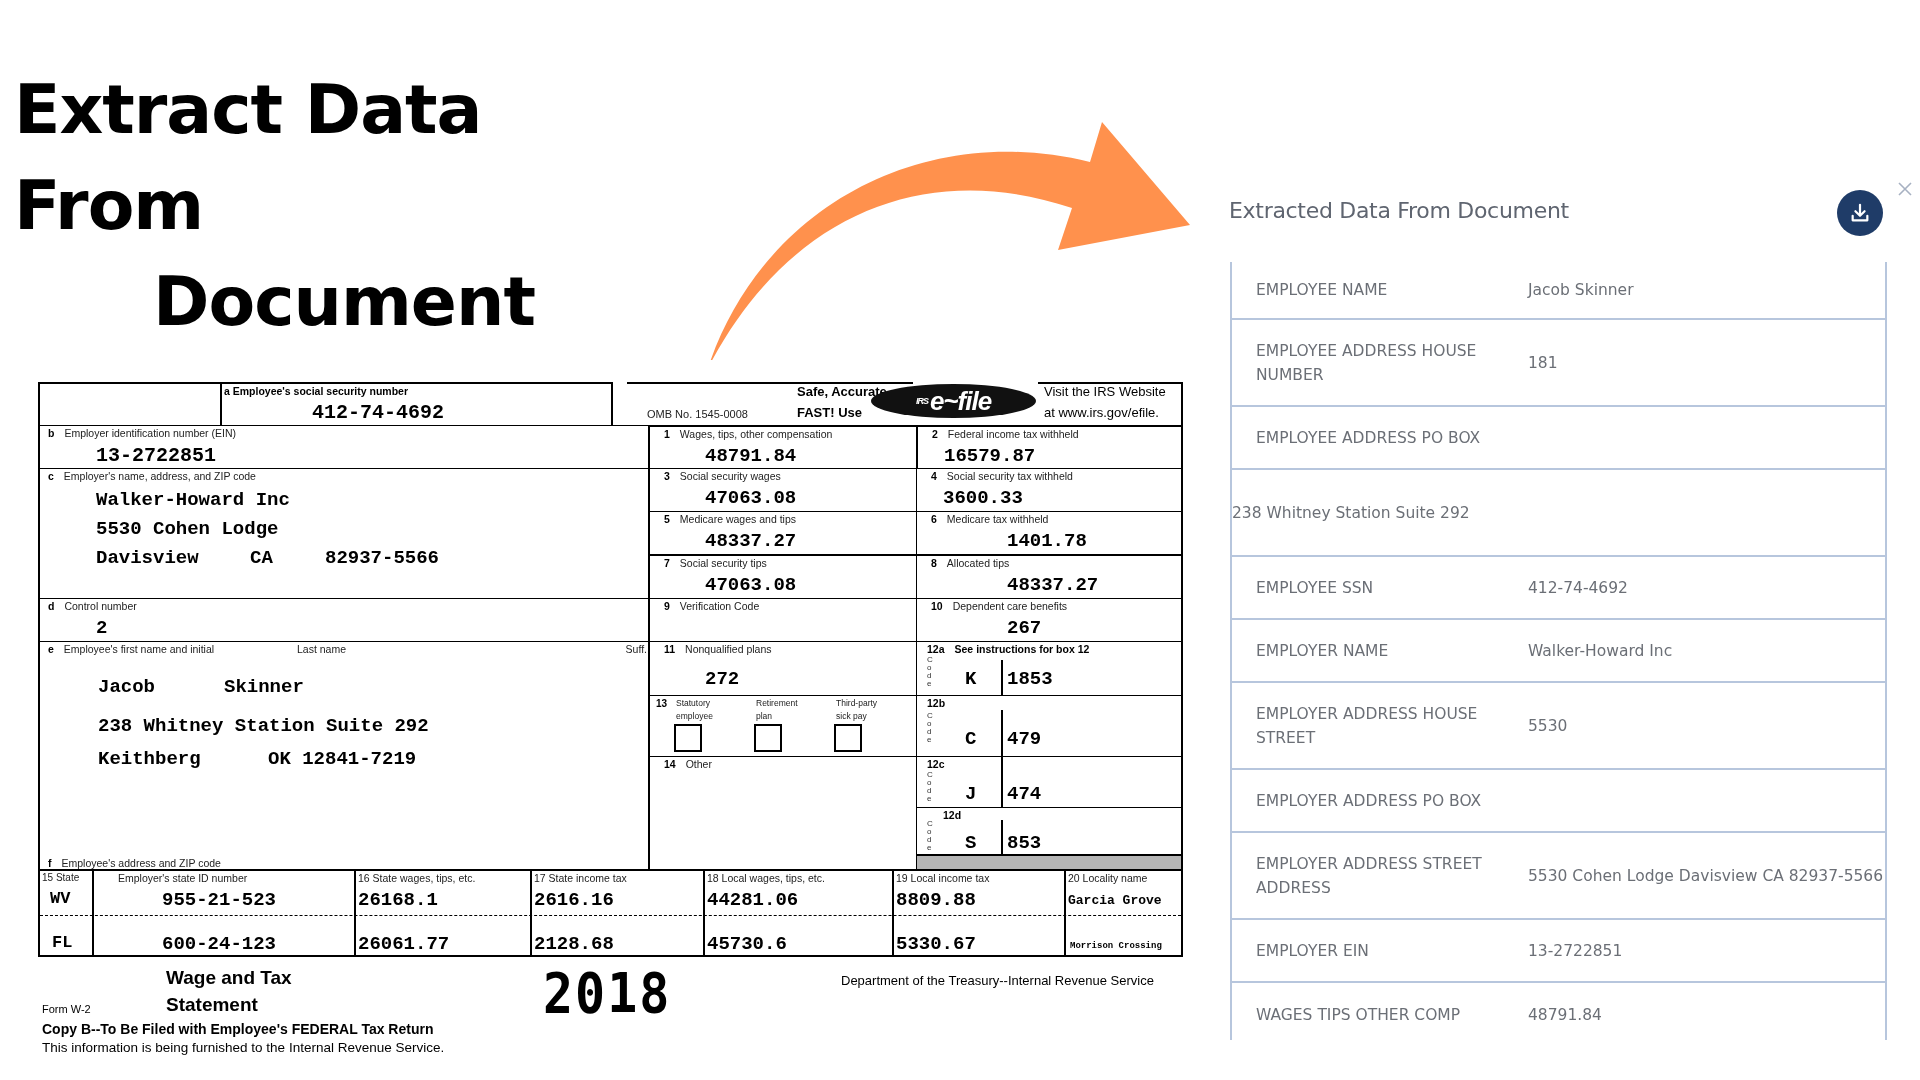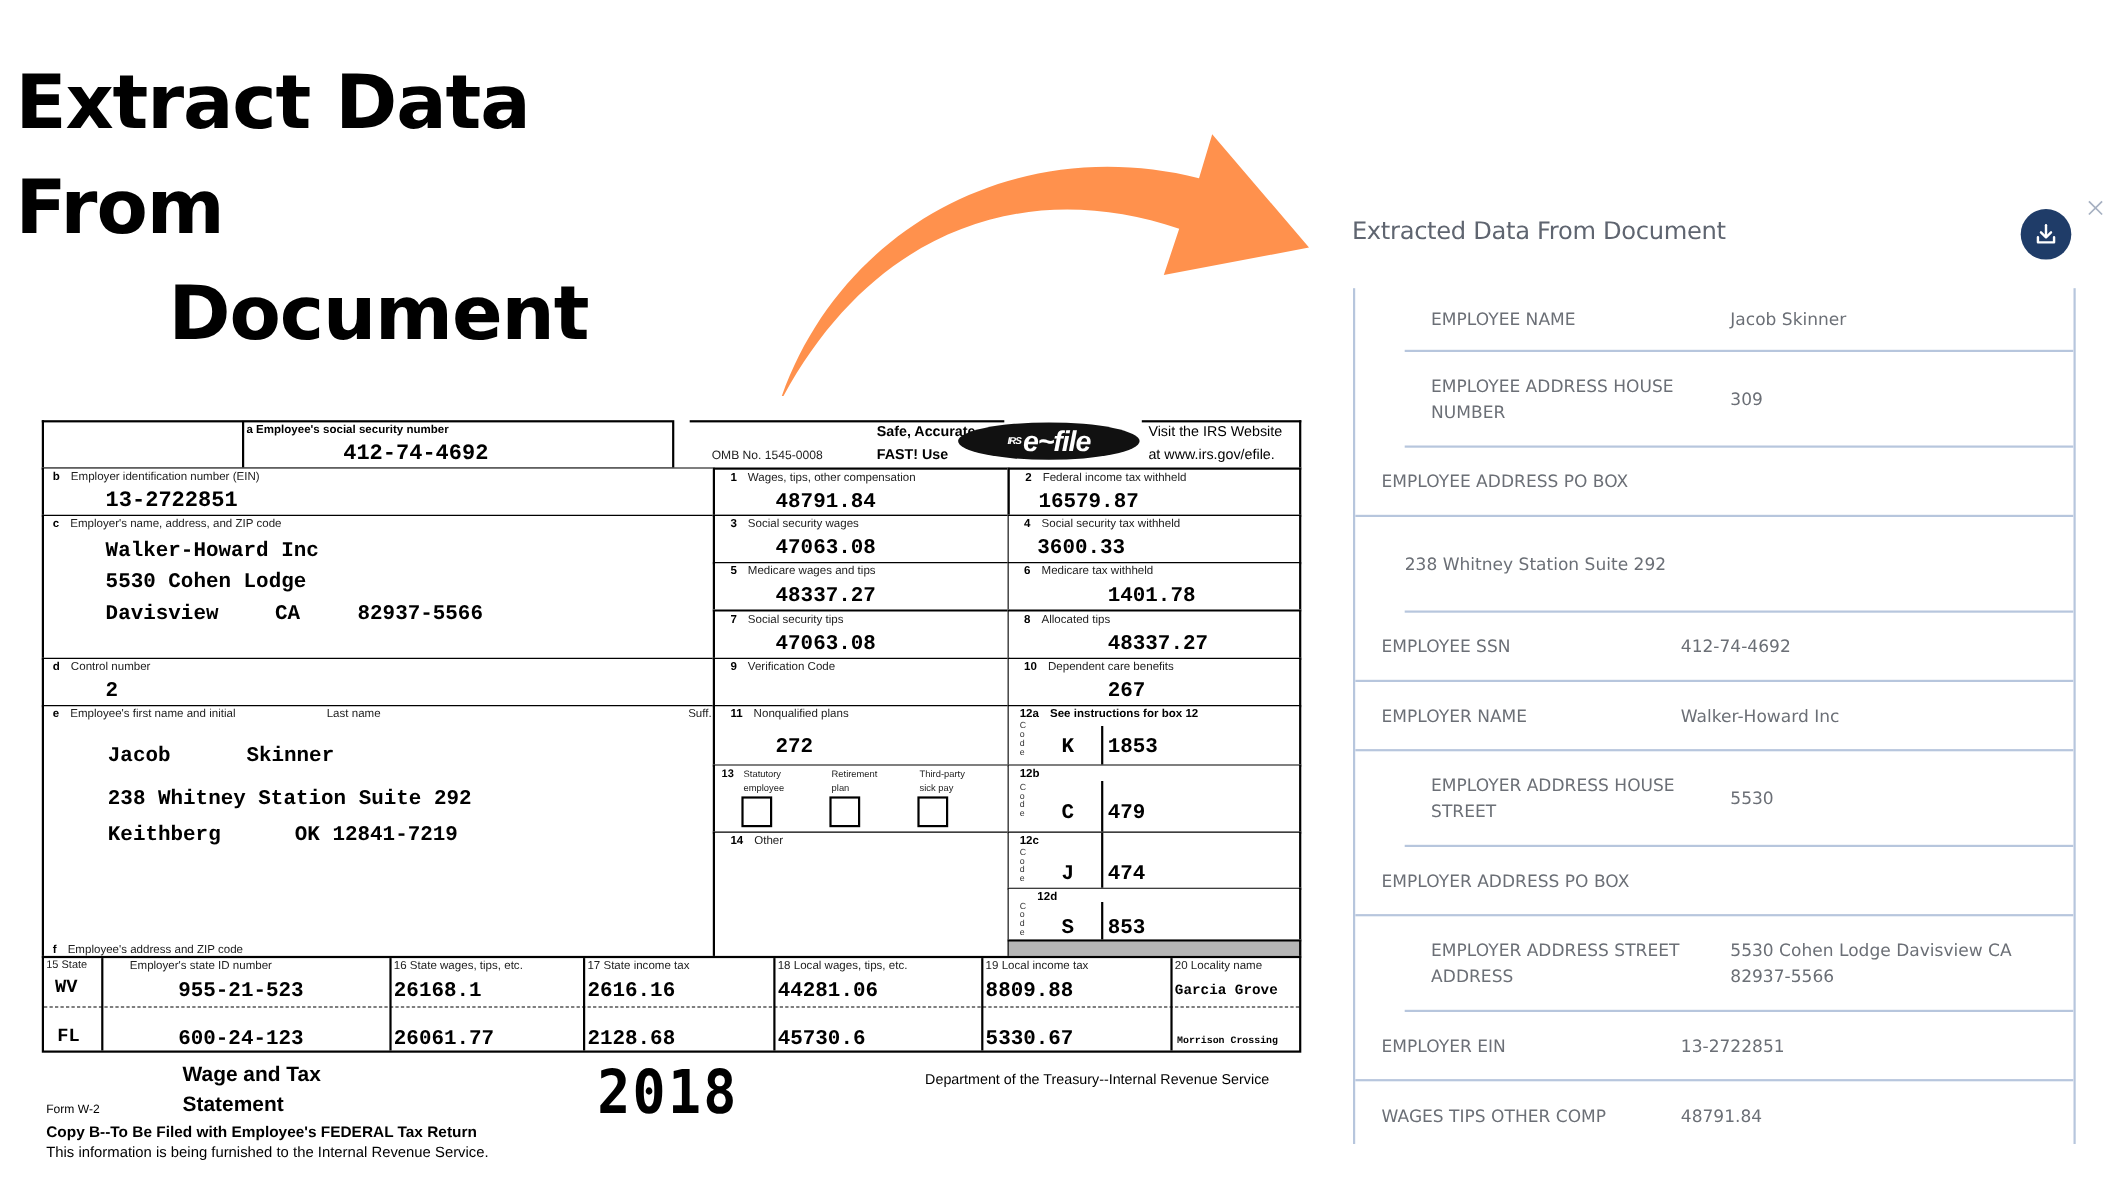--- a/index.html
+++ b/index.html
@@ -1,21 +1,21 @@
 <!DOCTYPE html>
 <html><head>
 <meta charset="utf-8">
 <style>
   * { box-sizing: border-box; margin: 0; padding: 0; }
   html, body { width: 1920px; height: 1080px; background: #ffffff; overflow: hidden; }
   body { position: relative; font-family: "Liberation Sans", sans-serif; color: #000; }
 
   .hero-title { position: absolute; left: 14px; top: 46px; width: 660px; text-align: center;
     font-family: "DejaVu Sans", sans-serif; font-weight: bold; font-size: 68px; line-height: 96px; letter-spacing: -1px; }
-  .hero-title .l1 { display: block; text-align: left; }
+  .hero-title .l1 { display: block; text-align: left; margin-top: 16px; }
   .hero-title .l2 { display: block; }
 
   .arrow { position: absolute; left: 700px; top: 100px; width: 510px; height: 260px; }
 
   
   .w2 { position: absolute; left: 38px; top: 382px; width: 1145px; height: 583px; }
   .box { position: absolute; border: 1.5px solid #000; background: #fff; }
   .thick { border-width: 2.5px; }
   .lbl { position: absolute; font-size: 10.5px; color: #222; white-space: nowrap; }
   .lbl b { font-weight: bold; margin-right: 10px; color: #000; }
@@ -40,21 +40,21 @@
   .dl-btn { position: absolute; left: 1837px; top: 190px; width: 46px; height: 46px; border-radius: 50%;
     background: #1f3c68; display: flex; align-items: center; justify-content: center; cursor: pointer; }
   .close-btn { position: absolute; left: 1896px; top: 181px; width: 18px; height: 18px; color: #a7b1c2;
     font-size: 20px; line-height: 18px; text-align: center; cursor: pointer; }
   .table-wrap { position: absolute; left: 1230px; top: 262px; width: 657px; height: 778px; overflow: hidden;
     border-left: 2px solid #b7c6dd; border-right: 2px solid #b7c6dd; }
   .row { display: flex; align-items: center; border-bottom: 2.5px solid #b7c6dd; color: #6b6f76;
     font-family: "DejaVu Sans", sans-serif; font-size: 15.5px; line-height: 24px; }
   .row .k { width: 296px; padding-left: 24px; padding-right: 10px; }
   .row .v { flex: 1; }
-  .row.h2 { height: 87px; margin-left: 45px; }
+  .row.h2 { height: 87px; }
   .row.h3 { height: 63px; }
 </style>
 </head>
 <body>
 
 <div class="hero-title">
   <span class="l1">Extract  Data From</span>
   <span class="l2">Document</span>
 </div>
 
@@ -257,21 +257,21 @@
     </svg>
 </div>
 
 <div class="table-wrap">
   <div class="row h2" style="height:58px;">
       <span class="k">EMPLOYEE NAME</span>
       <span class="v">Jacob Skinner</span>
     </div>
   <div class="row h2">
       <span class="k">EMPLOYEE ADDRESS HOUSE NUMBER</span>
-      <span class="v">309</span>
+      <span class="v">181</span>
     </div>
   <div class="row h3">
       <span class="k">EMPLOYEE ADDRESS PO BOX</span>
       <span class="v"></span>
     </div>
   <div class="row h2">
       <span class="v">238 Whitney Station Suite 292</span>
     </div>
   <div class="row h3">
       <span class="k">EMPLOYEE SSN</span>

